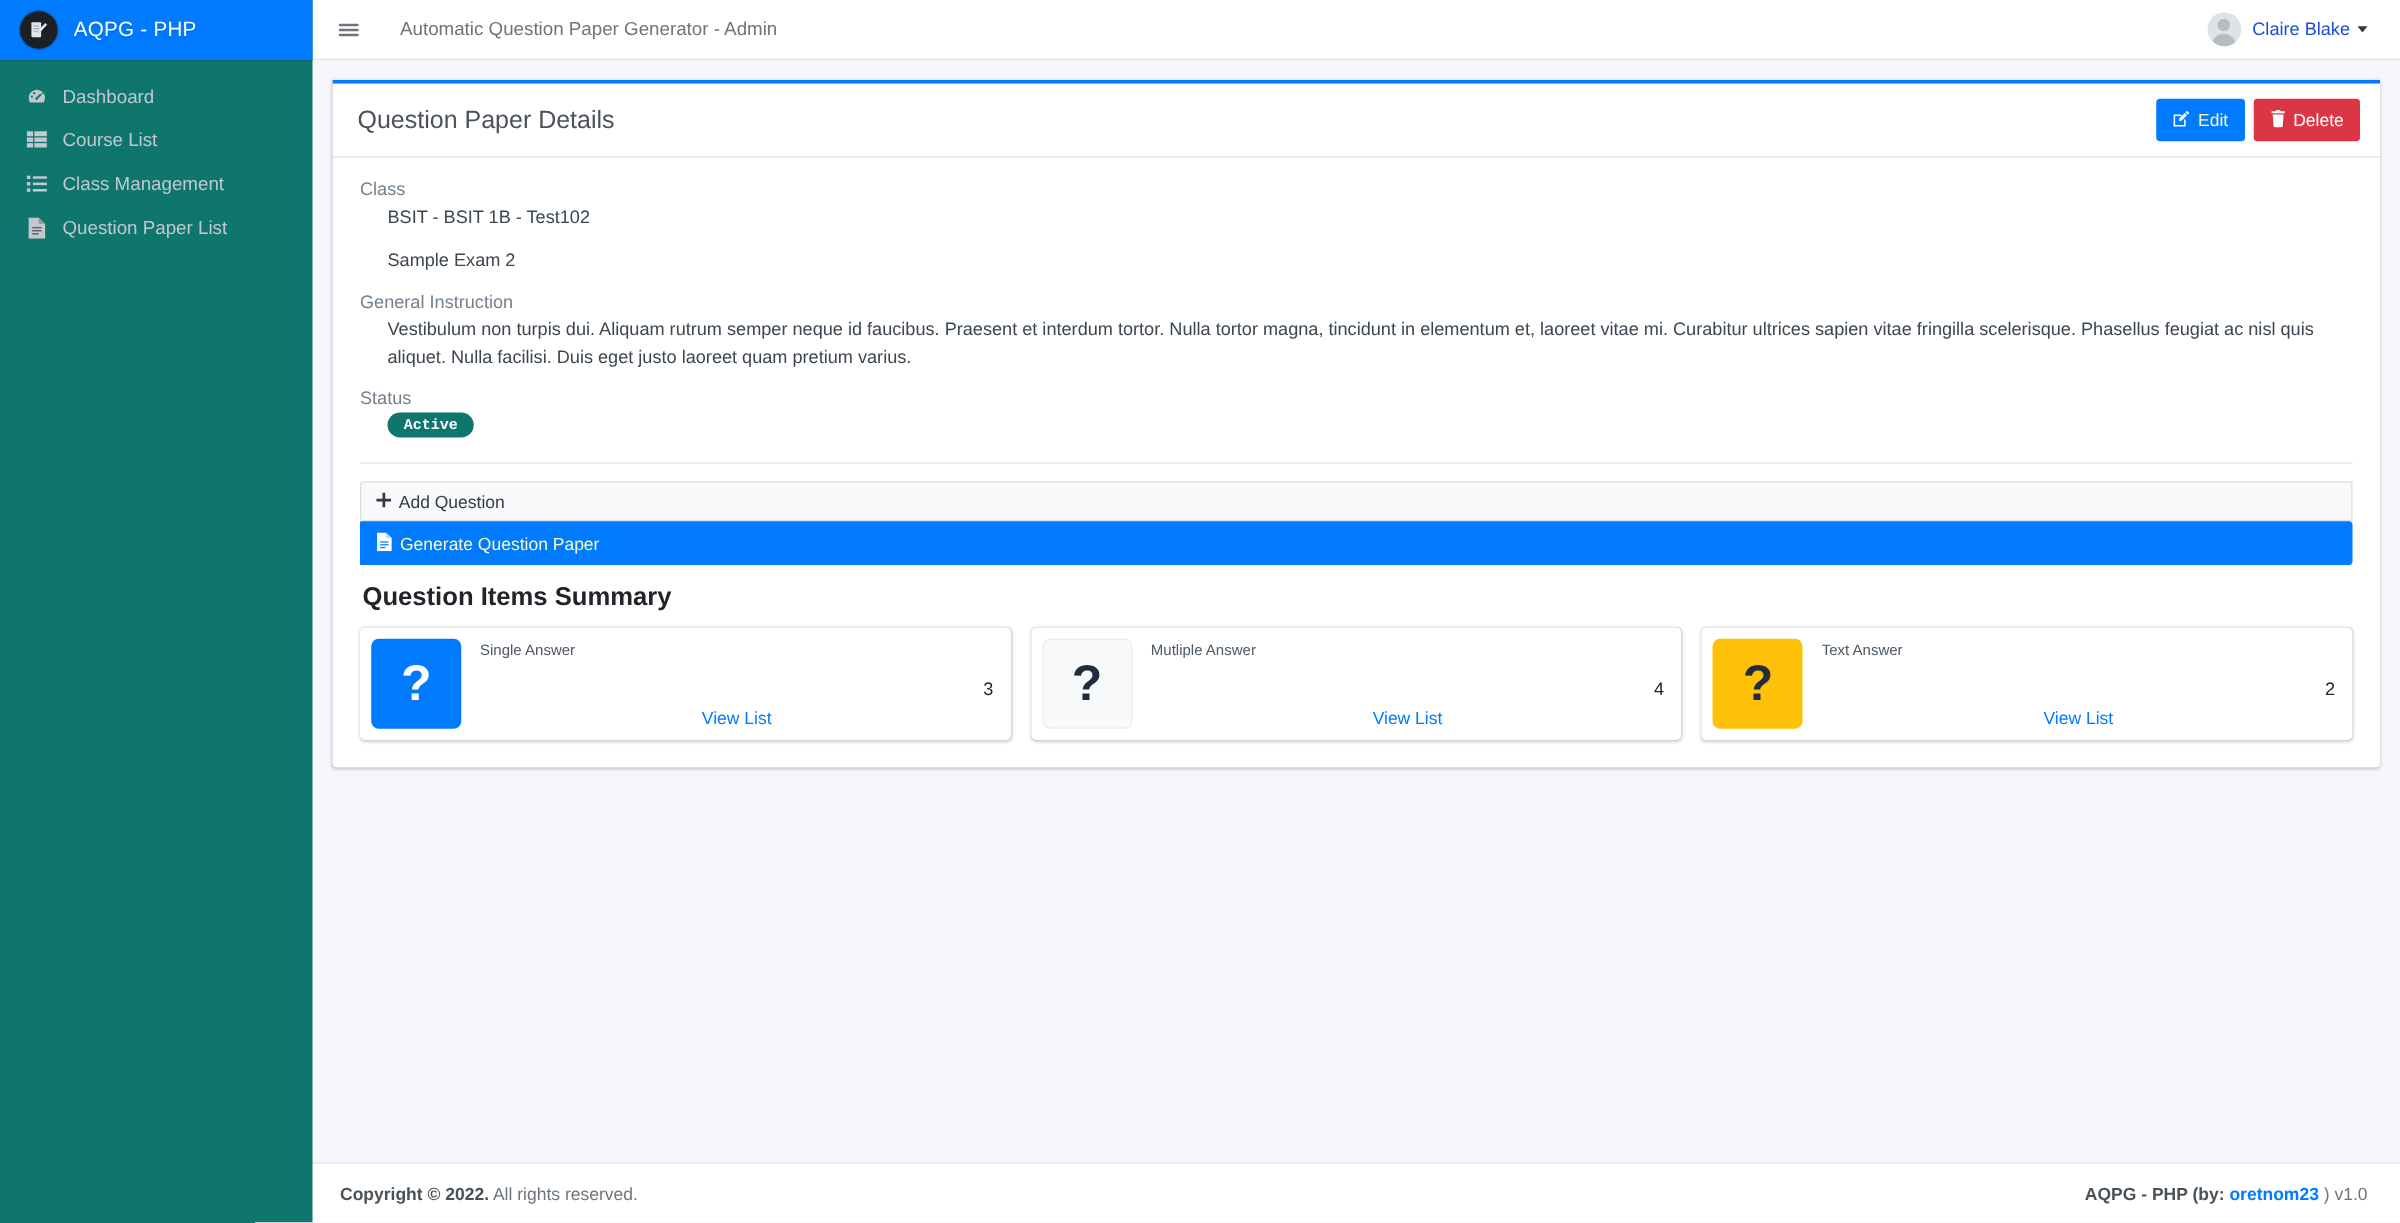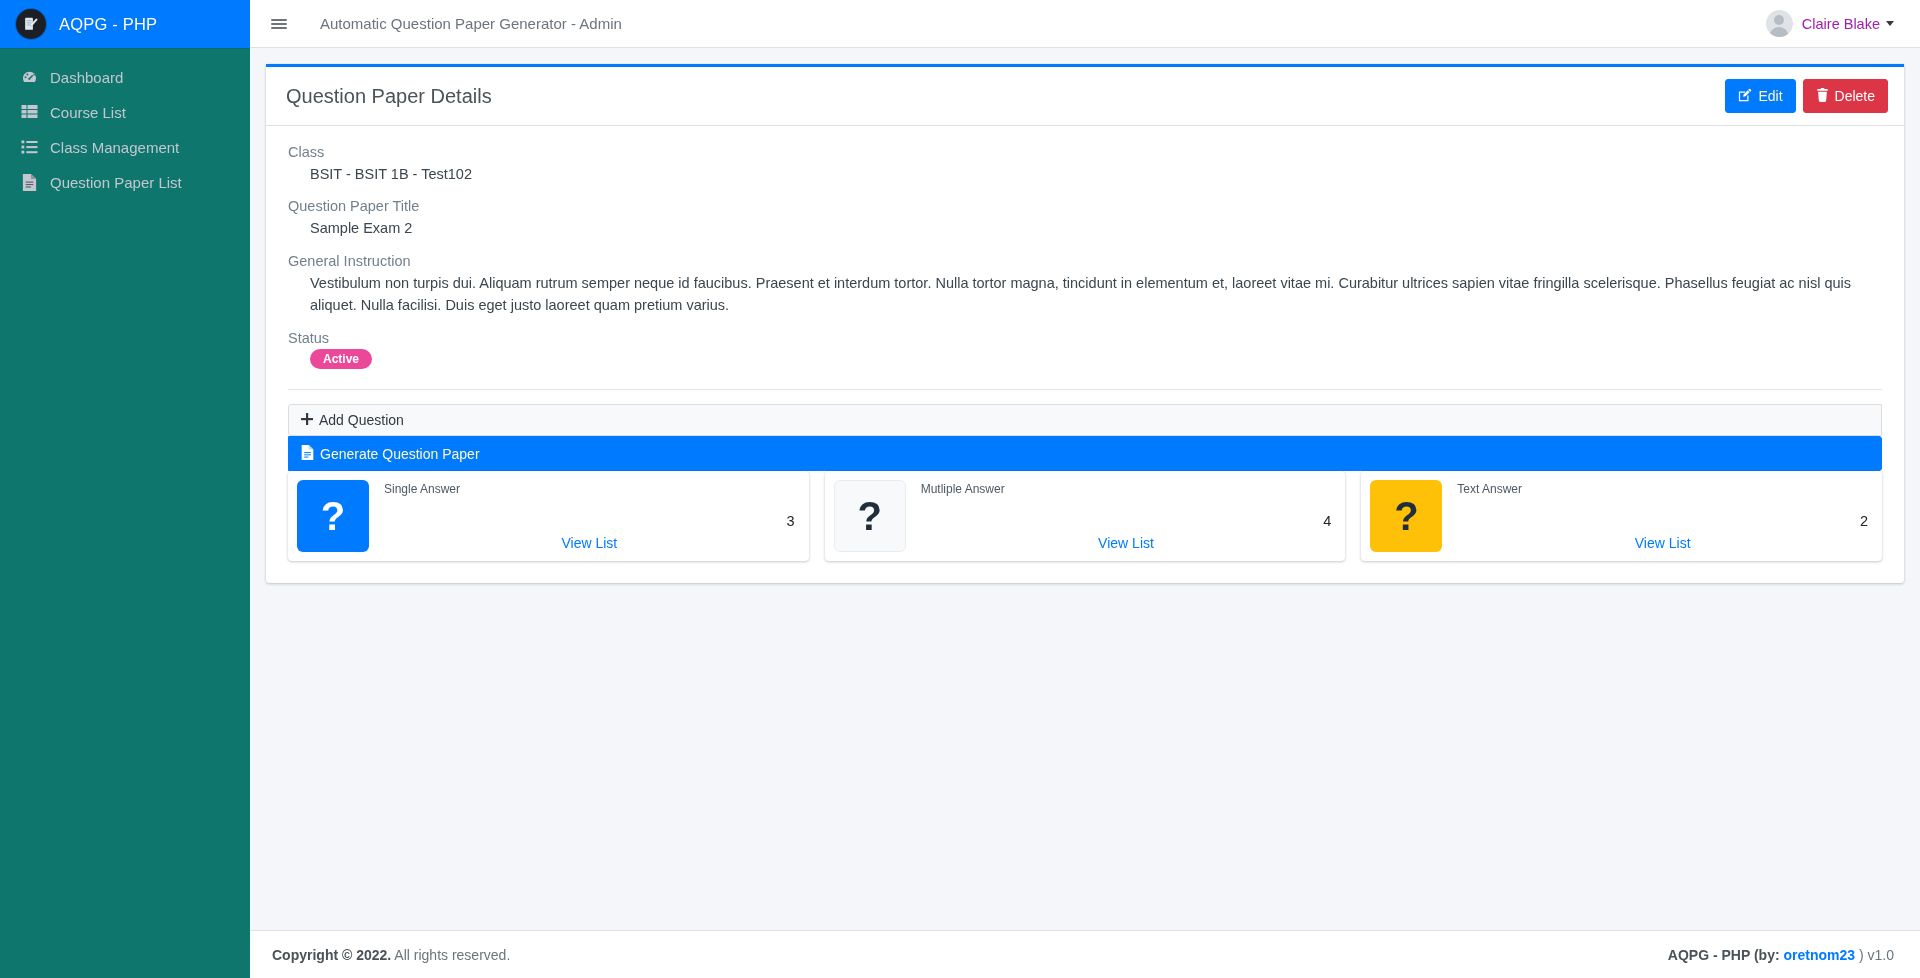--- a/index.html
+++ b/index.html
@@ -82,21 +82,21 @@
   .avatar::before {
     content:""; position:absolute; left:50%; top:5px;
     width:10px; height:10px; border-radius:50%;
     background:#b6bcc4; transform: translateX(-50%);
   }
   .avatar::after {
     content:""; position:absolute; left:50%; top:17px;
     width:19px; height:15px; border-radius:10px 10px 0 0;
     background:#b6bcc4; transform: translateX(-50%);
   }
-  .user-name { font-size: 14.5px; color: #a21caf; }
+  .user-name { font-size: 14.5px; color: #1d4ed8; }
   .caret {
     margin-left: 6px; width:0; height:0;
     border-left:4.5px solid transparent; border-right:4.5px solid transparent;
     border-top:5px solid #343a40;
   }
 
   
   .content {
     position: absolute; left: 250px; top: 48px;
     width: 1670px; height: 882px;
@@ -135,24 +135,25 @@
   .field { margin-bottom: 13px; }
   .field-label {
     font-size: 14.5px; color: #73808d; margin-bottom: 3px;
   }
   .field-value {
     font-size: 14.5px; color: #3c4650; padding-left: 22px;
     line-height: 1.55;
   }
   .badge-active {
     display:inline-block; margin-left:22px;
-    background:#ec4899; color:#fff;
+    background:#0f766e; color:#fff;
     font-size: 12px; font-weight: bold;
     padding: 4px 13px; border-radius: 11px;
     line-height: 1.05;
+    font-family: Liberation Mono, monospace;
   }
 
   hr.sep {
     border: 0; border-top: 1px solid #e5e7ea;
     margin: 20px 0 14px 0;
   }
   .action-row { display:flex; justify-content:flex-end; gap: 0; flex-direction: column; }
   .action-row .btn:first-child { border-radius: 3px 0 0 3px; }
   .action-row .btn:last-child  { border-radius: 0 3px 3px 0; }
 
@@ -325,21 +326,20 @@
       </div>
 
       <div class="card-body">
 
         <div class="field">
           <div class="field-label">Class</div>
           <div class="field-value">BSIT - BSIT 1B - Test102</div>
         </div>
 
         <div class="field">
-          <div class="field-label">Question Paper Title</div>
           <div class="field-value">Sample Exam 2</div>
         </div>
 
         <div class="field">
           <div class="field-label">General Instruction</div>
           <div class="field-value">Vestibulum non turpis dui. Aliquam rutrum semper neque id faucibus. Praesent et interdum tortor. Nulla tortor magna, tincidunt in elementum et, laoreet vitae mi. Curabitur ultrices sapien vitae fringilla scelerisque. Phasellus feugiat ac nisl quis aliquet. Nulla facilisi. Duis eget justo laoreet quam pretium varius.</div>
         </div>
 
         <div class="field">
           <div class="field-label">Status</div>
@@ -365,20 +365,21 @@
                 <path d="M8.5 0 14 5.3H8.5z" fill="#b9d9ff"></path>
                 <rect x="3" y="8.5" width="8" height="1.2" fill="#007bff"></rect>
                 <rect x="3" y="11.2" width="8" height="1.2" fill="#007bff"></rect>
                 <rect x="3" y="13.9" width="5" height="1.2" fill="#007bff"></rect>
               </svg>
             </span>
             <span>Generate Question Paper</span>
           </button>
         </div>
 
+        <h3 class="summary-title">Question Items Summary</h3>
 
         <div class="summary-grid">
 
           <div class="info-box">
             <div class="info-icon blue">?</div>
             <div class="info-content">
               <div class="info-text">Single Answer</div>
               <div class="info-number">3</div>
               <div class="info-link">View List</div>
             </div>

